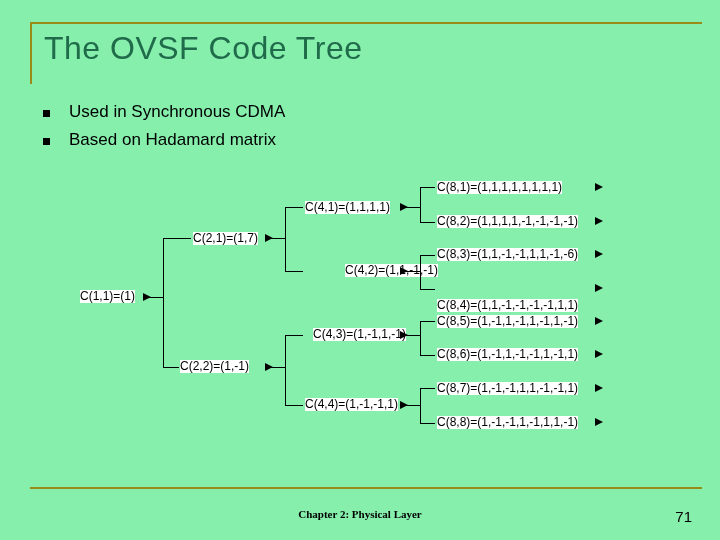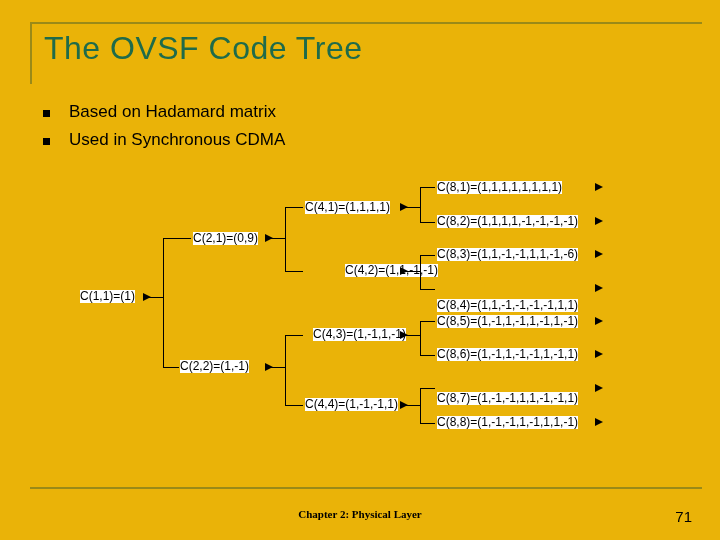--- a/index.html
+++ b/index.html
@@ -12,21 +12,21 @@
     height: 540px;
     overflow: hidden;
     font-family: "Liberation Sans", sans-serif;
     position: relative;
   }
   .slide {
     position: absolute;
     left: 0; top: 0;
     width: 720px;
     height: 540px;
-    background: #eab308;
+    background: #86efac;
     text-decoration: underline;
   }
   
   .frame-top {
     position: absolute;
     left: 30px;
     top: 22px;
     width: 672px;
     height: 2px;
     background: #9a8a18;
@@ -146,47 +146,47 @@
 
   <div class="frame-top"></div>
   <div class="frame-left"></div>
   <div class="frame-bottom"></div>
 
   <div class="title">The OVSF Code Tree</div>
 
   <div class="bullets">
     <div class="bullet-row">
       <div class="bullet-marker"><span></span></div>
-      <div class="bullet-text">Based on Hadamard matrix</div>
+      <div class="bullet-text">Used in Synchronous CDMA</div>
     </div>
     <div class="bullet-row">
       <div class="bullet-marker"><span></span></div>
-      <div class="bullet-text">Used in Synchronous CDMA</div>
+      <div class="bullet-text">Based on Hadamard matrix</div>
     </div>
   </div>
 
   <div class="tree">
 
     <div class="node" style="left:80px; top:130px;">C(1,1)=(1)</div>
 
-    <div class="node" style="left:193px; top:72px;">C(2,1)=(0,9)</div>
+    <div class="node" style="left:193px; top:72px;">C(2,1)=(1,7)</div>
     <div class="node" style="left:180px; top:200px;">C(2,2)=(1,-1)</div>
 
     <div class="node" style="left:305px; top:41px;">C(4,1)=(1,1,1,1)</div>
     <div class="node" style="left:305px; top:104px;margin-left:40px;">C(4,2)=(1,1,-1,-1)</div>
     <div class="node" style="left:305px; top:168px;margin-left:8px;">C(4,3)=(1,-1,1,-1)</div>
     <div class="node" style="left:305px; top:238px;">C(4,4)=(1,-1,-1,1)</div>
 
     <div class="node" style="left:437px; top:21px;">C(8,1)=(1,1,1,1,1,1,1,1)</div>
     <div class="node" style="left:437px; top:55px;">C(8,2)=(1,1,1,1,-1,-1,-1,-1)</div>
     <div class="node" style="left:437px; top:88px;">C(8,3)=(1,1,-1,-1,1,1,-1,-6)</div>
     <div class="node" style="left:437px; top:104px;margin-top:35px;">C(8,4)=(1,1,-1,-1,-1,-1,1,1)</div>
     <div class="node" style="left:437px; top:155px;">C(8,5)=(1,-1,1,-1,1,-1,1,-1)</div>
     <div class="node" style="left:437px; top:188px;">C(8,6)=(1,-1,1,-1,-1,1,-1,1)</div>
-    <div class="node" style="left:437px; top:232px;">C(8,7)=(1,-1,-1,1,1,-1,-1,1)</div>
+    <div class="node" style="left:437px; top:222px;">C(8,7)=(1,-1,-1,1,1,-1,-1,1)</div>
     <div class="node" style="left:437px; top:256px;">C(8,8)=(1,-1,-1,1,-1,1,1,-1)</div>
 
     <div class="conn vline" style="left:163px; top:78px; height:130px;"></div>
     <div class="conn hline" style="left:143px; top:137px; width:20px;"></div>
     <div class="arrow" style="left:143px; top:133px;"></div>
     <div class="conn hline" style="left:163px; top:78px; width:28px;"></div>
     <div class="conn hline" style="left:163px; top:207px; width:16px;"></div>
 
     <div class="conn vline" style="left:285px; top:47px; height:64px;"></div>
     <div class="conn hline" style="left:265px; top:78px; width:20px;"></div>

